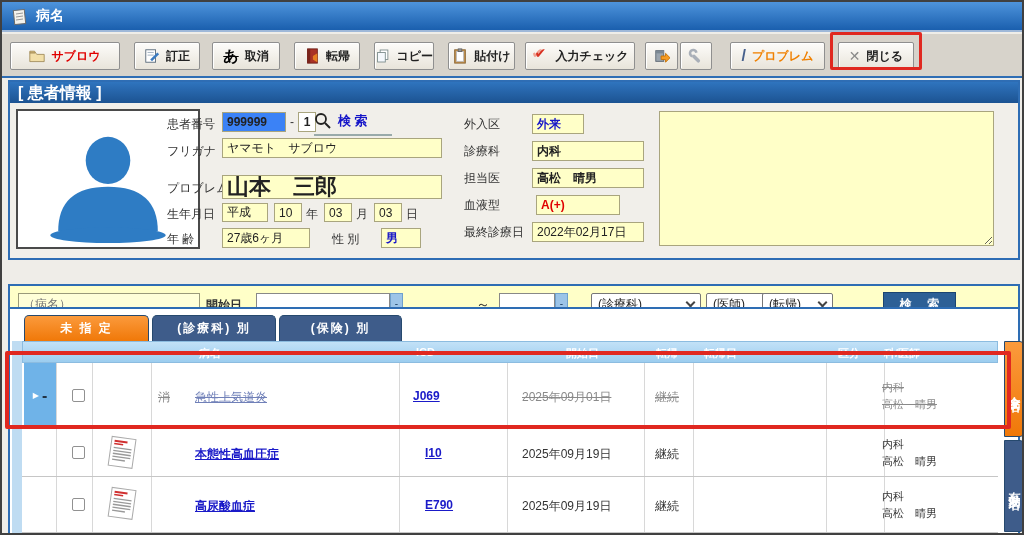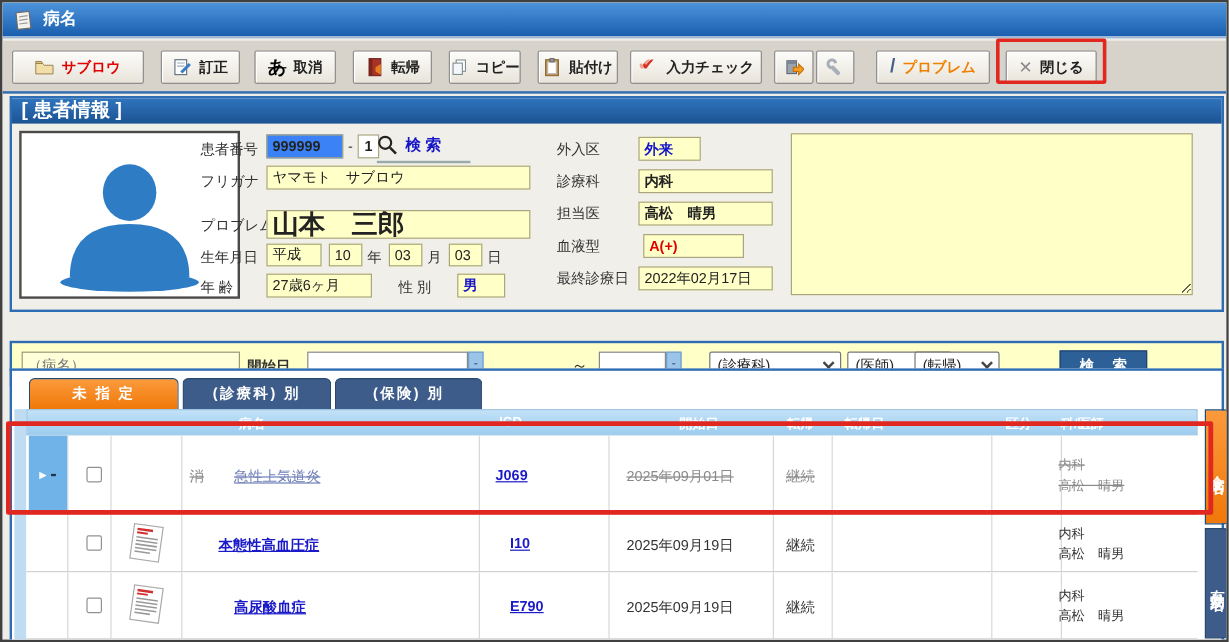--- a/index.html
+++ b/index.html
@@ -334,21 +334,21 @@
           <rect x="4" y="3" width="24" height="29" fill="#fff" stroke="#aaa"></rect>
           <rect x="7" y="6" width="13" height="2" fill="#D03030"></rect>
           <rect x="7" y="9" width="9" height="1.6" fill="#D03030"></rect>
           <rect x="7" y="13" width="18" height="1.3" fill="#999"></rect>
           <rect x="7" y="16" width="18" height="1.3" fill="#999"></rect>
           <rect x="7" y="19" width="18" height="1.3" fill="#999"></rect>
           <rect x="7" y="22" width="18" height="1.3" fill="#999"></rect>
           <rect x="7" y="25" width="13" height="1.3" fill="#999"></rect>
         </g>
       </svg>
-      <span class="cell link" style="left:160px;top:17px">本態性高血圧症</span>
+      <span class="cell link" style="left:173px;top:17px">本態性高血圧症</span>
       <span class="cell link" style="left:403px;top:17px">I10</span>
       <span class="cell" style="left:500px;top:17px">2025年09月19日</span>
       <span class="cell" style="left:633px;top:17px">継続</span>
       <span class="cell" style="left:860px;top:8px;font-size:11px">内科</span>
       <span class="cell" style="left:860px;top:25px;font-size:11px">高松　晴男</span>
     </div>
 
     <div class="trow" style="top:168px;height:56px">
       <div class="gridline" style="left:34px"></div>
         <div class="gridline" style="left:70px"></div>

